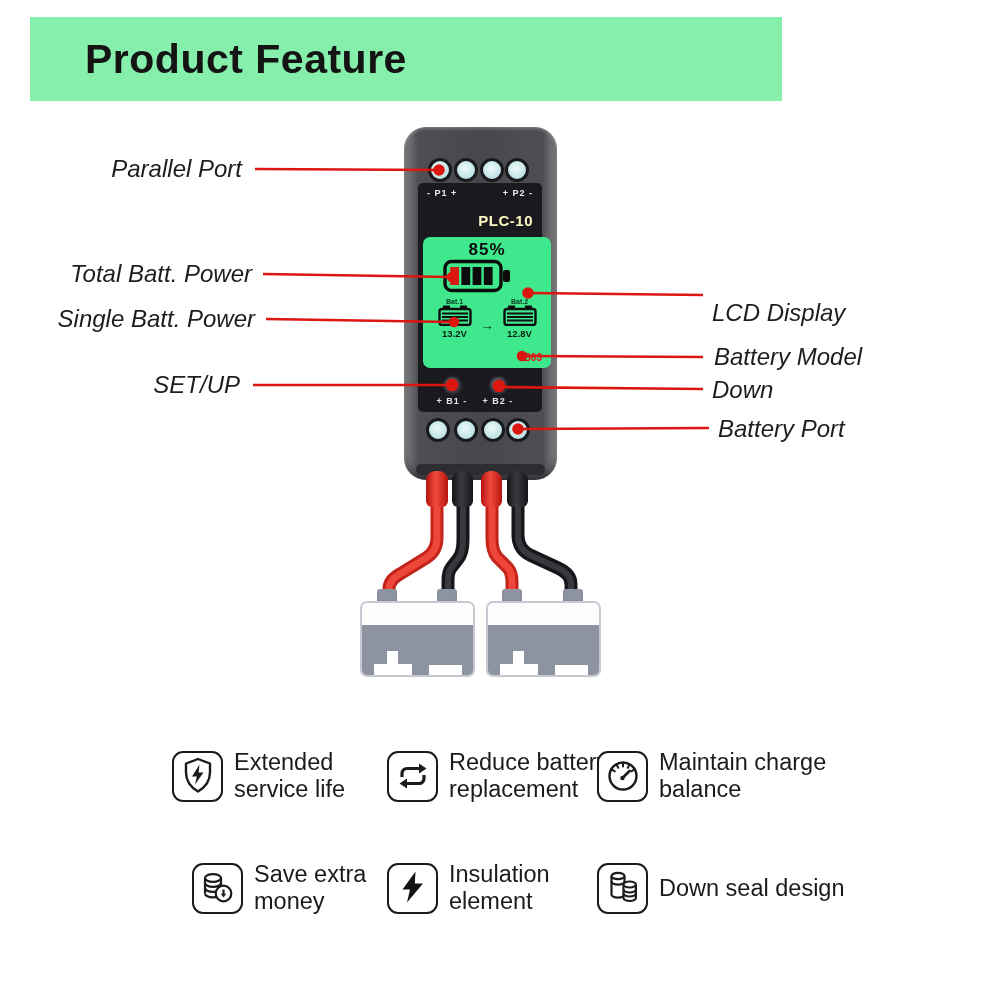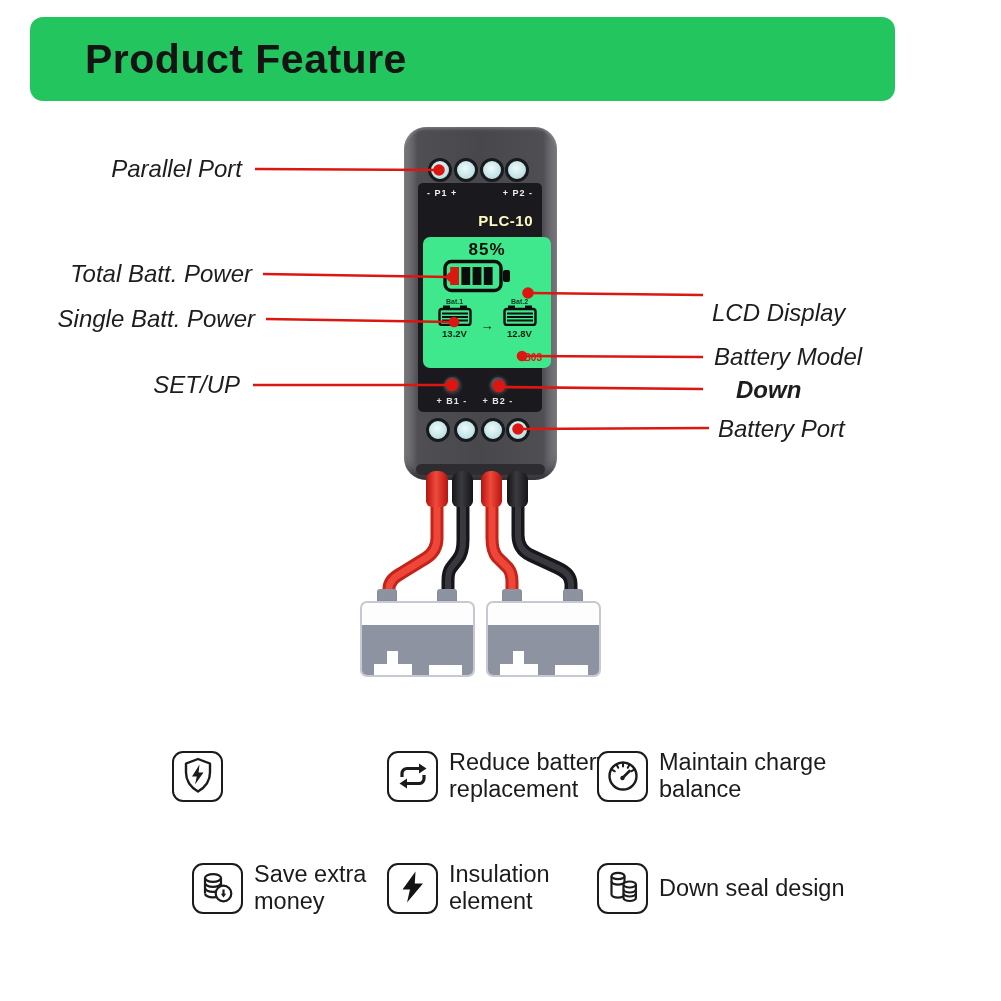--- a/index.html
+++ b/index.html
@@ -1,20 +1,20 @@
 <!DOCTYPE html>
 <html><head>
 <meta charset="utf-8">
 <style>
   html,body{margin:0;padding:0;background:#fff;}
   .canvas{position:relative;width:1001px;height:1001px;background:#ffffff;overflow:hidden;
           font-family:"Liberation Sans",sans-serif;}
 
   
-  .header{position:absolute;left:30px;top:17px;width:865px;height:84px;background:#22c55e;border-radius:13px;}
+  .header{position:absolute;left:30px;top:17px;width:752px;height:84px;background:#86efac;}
   .header .title{display:block;line-height:84px;padding-left:55px;font-size:41px;font-weight:bold;
                  color:#141414;letter-spacing:.5px;}
 
   
   .callout{position:absolute;font-style:italic;font-size:24px;color:#1d1d1d;white-space:nowrap;}
 
   
   .device{position:absolute;left:404px;top:127px;width:153px;height:353px;border-radius:22px;
           background:linear-gradient(90deg,#85858a 0%,#4e4e53 9%,#47474c 50%,#4e4e53 91%,#85858a 100%);
           box-shadow:inset 0 2px 3px rgba(255,255,255,.25), inset 0 -5px 7px rgba(0,0,0,.35);}
@@ -197,29 +197,33 @@
         <circle cx="518" cy="429" r="4.5"></circle>
     </g>
   </svg>
 
   <div class="callout" style="right:759px;top:155px;margin-left:28px;">Parallel Port</div>
   <div class="callout" style="right:749px;top:260px;">Total Batt. Power</div>
   <div class="callout" style="right:746px;top:305px;">Single Batt. Power</div>
   <div class="callout" style="right:761px;top:371px;">SET/UP</div>
   <div class="callout" style="left:712px;top:283px;margin-top:16px;">LCD Display</div>
   <div class="callout" style="left:714px;top:343px;">Battery Model</div>
-  <div class="callout" style="left:736px;top:376px;font-weight:bold;">Down</div>
+  <div class="callout" style="left:712px;top:376px;">Down</div>
   <div class="callout" style="left:718px;top:415px;">Battery Port</div>
 
   <div class="feature f1">
     <div class="fbox">
       <svg width="40" height="40" viewBox="0 0 40 40">
         <path d="M20 3 L32 7.5 V16.5 C32 25.5 26.8 31.5 20 35.5 C13.2 31.5 8 25.5 8 16.5 V7.5 Z" fill="none" stroke="#1b1b1b" stroke-width="2.4" stroke-linejoin="round"></path>
         <polygon points="21.5 8.5, 14 20.5, 18.8 20.5, 17 28.5, 25.5 16.5, 20.6 16.5" fill="#1b1b1b"></polygon>
       </svg>
+    </div>
+    <div class="ftext">
+      <span class="fline">Extended</span>
+      <span class="fline">service life</span>
     </div>
   </div>
 
   <div class="feature f2">
     <div class="fbox">
       <svg width="40" height="40" viewBox="0 0 40 40">
         <path d="M9 21 v-3.5 a5 5 0 0 1 5 -5 h12" fill="none" stroke="#1b1b1b" stroke-width="3.2"></path>
         <polygon points="26 7.5, 33.5 12.5, 26 17.5" fill="#1b1b1b"></polygon>
         <path d="M31 19 v3.5 a5 5 0 0 1 -5 5 h-12" fill="none" stroke="#1b1b1b" stroke-width="3.2"></path>
         <polygon points="14 22.5, 6.5 27.5, 14 32.5" fill="#1b1b1b"></polygon>

